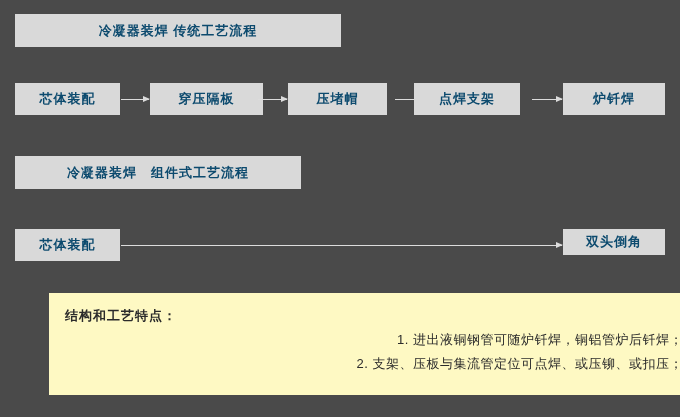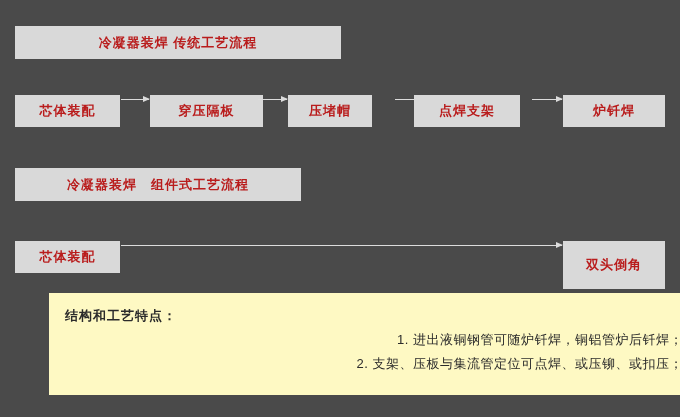--- a/index.html
+++ b/index.html
@@ -9,28 +9,27 @@
   }
   body {
     position: relative;
     background: #4a4a4a;
     font-family: "Liberation Sans", "DejaVu Sans", sans-serif;
     overflow: hidden;
   }
   .node {
     position: absolute;
     background: #d9d9d9;
-    color: #b91c1c;
+    color: #0c4a6e;
     display: flex;
     align-items: center;
     justify-content: center;
     font-size: 13px;
     font-weight: bold;
     letter-spacing: 1px;
-    margin-top: 12px;
   }
   .arrow {
     position: absolute;
     height: 1px;
     background: #dcdcdc;
   }
   .arrow::after {
     content: "";
     position: absolute;
     right: -1px;
@@ -64,32 +63,32 @@
 <body>
 
 <div class="node" style="left:15px; top:14px; width:326px; height:33px;">冷凝器装焊 传统工艺流程</div>
 
 <div class="node" style="left:15px; top:83px; width:105px; height:32px;">芯体装配</div>
 <div class="arrow" style="left:121px; top:99px; width:28px;"></div>
 
 <div class="node" style="left:150px; top:83px; width:113px; height:32px;">穿压隔板</div>
 <div class="arrow" style="left:258px; top:99px; width:29px;"></div>
 
-<div class="node" style="left:288px; top:83px; width:84px; height:32px;">压堵帽</div>
+<div class="node" style="left:288px; top:83px; width:99px; height:32px;">压堵帽</div>
 <div class="arrow" style="left:395px; top:99px; width:29px;"></div>
 
 <div class="node" style="left:414px; top:83px; width:106px; height:32px;">点焊支架</div>
 <div class="arrow" style="left:532px; top:99px; width:30px;"></div>
 
 <div class="node" style="left:563px; top:83px; width:102px; height:32px;">炉钎焊</div>
 
 <div class="node" style="left:15px; top:156px; width:286px; height:33px;">冷凝器装焊　组件式工艺流程</div>
 
 <div class="node" style="left:15px; top:229px; width:105px; height:32px;">芯体装配</div>
 <div class="arrow" style="left:121px; top:245px; width:441px;"></div>
 
-<div class="node" style="left:563px; top:229px; width:102px; height:48px;">双头倒角</div>
+<div class="node" style="left:563px; top:229px; width:102px; height:26px;">双头倒角</div>
 
 <div class="panel" style="left:15px; top:293px; width:650px; height:102px;">
   <div class="heading">结构和工艺特点：</div>
   <div class="line">1. 进出液铜钢管可随炉钎焊，铜铝管炉后钎焊；</div>
   <div class="line">2. 支架、压板与集流管定位可点焊、或压铆、或扣压；</div>
 </div>
 
 </body></html>

